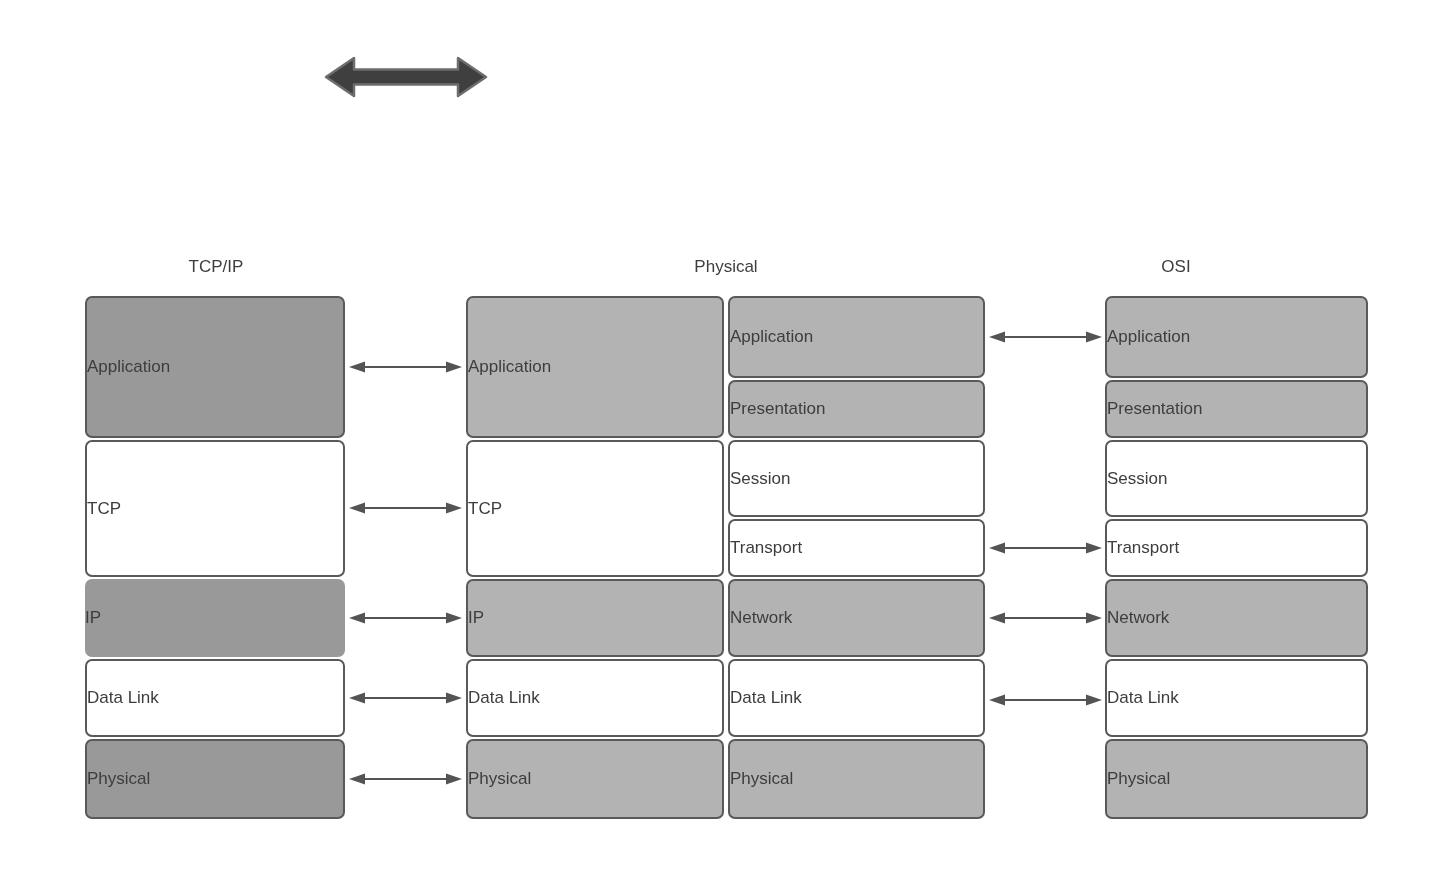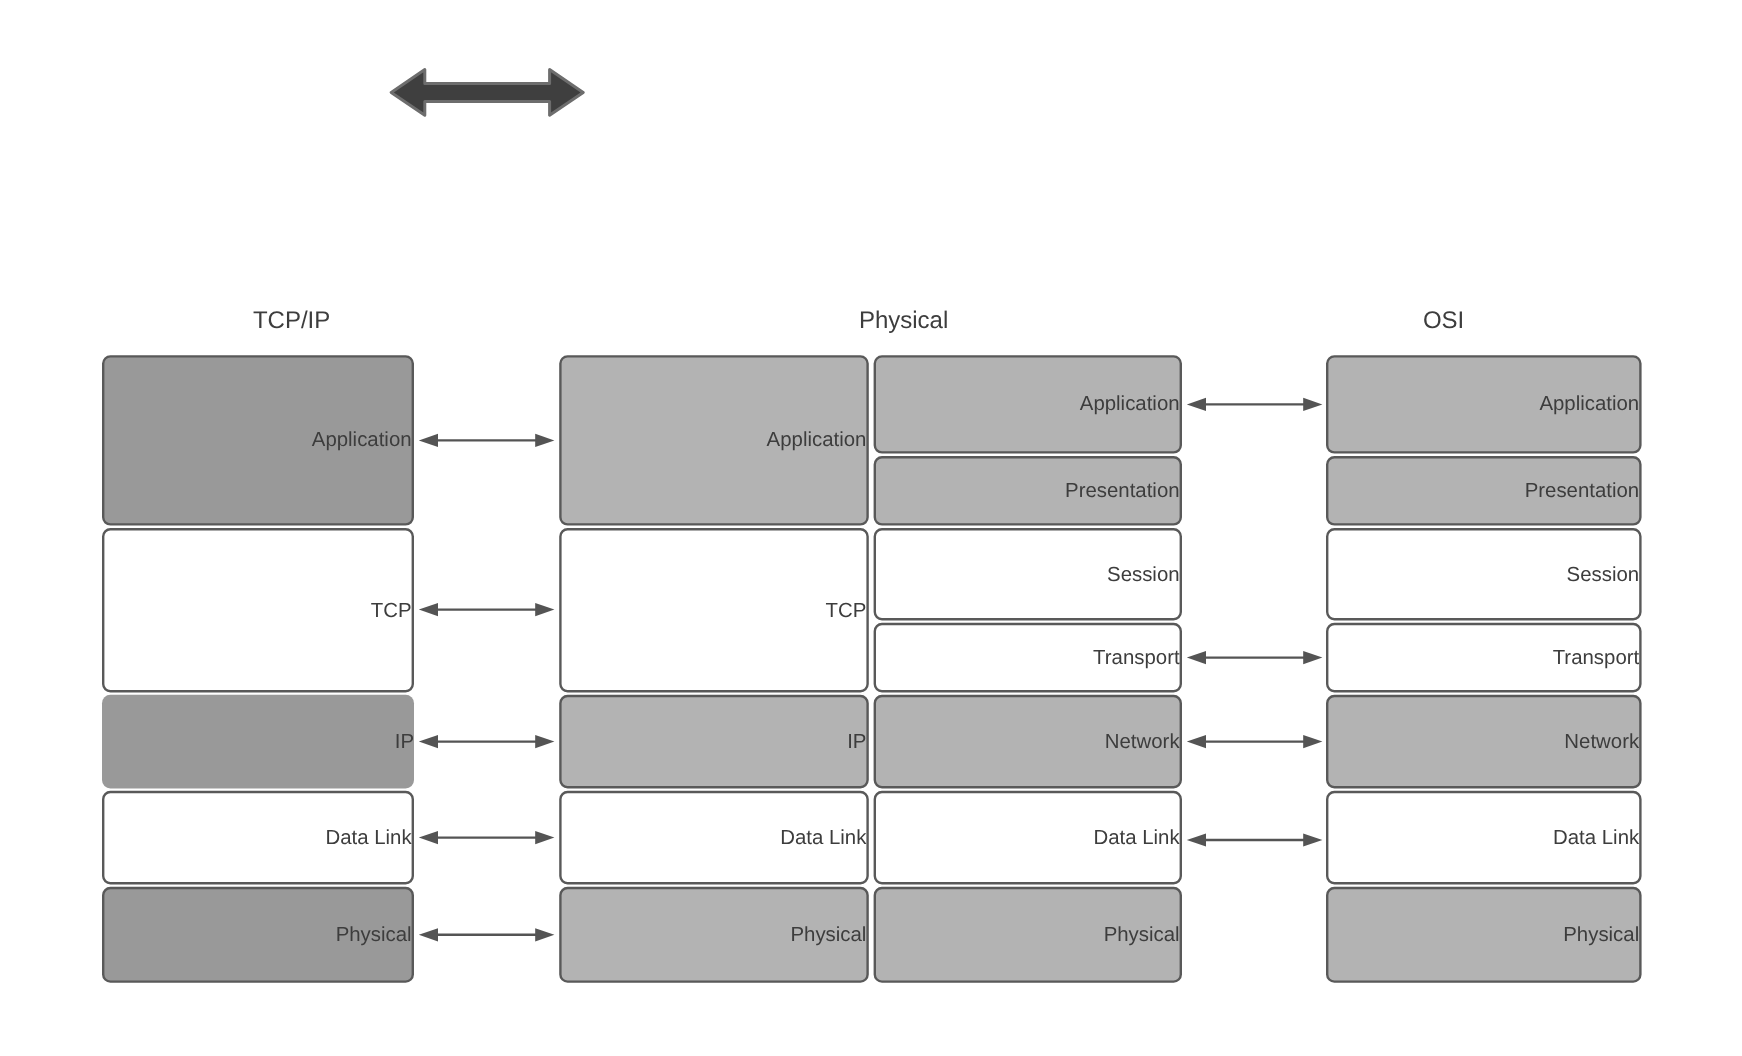--- a/index.html
+++ b/index.html
@@ -11,33 +11,32 @@
     position:relative;
     width:1452px;
     height:880px;
     background:var(--bg,#ffffff);
     overflow:hidden;
   }
   .col-header{
     position:absolute;
     top:256px;
     transform:translateX(-50%);
-    font-size:20px;
+    font-size:17px;
     line-height:22px;
     color:var(--text,#3d3d3d);
     white-space:nowrap;
-    margin-left:27px;
   }
   .layer-box{
     position:absolute;
     box-sizing:border-box;
     border-radius:7px;
     display:flex;
     align-items:center;
-    justify-content:flex-end;
+    justify-content:flex-start;
     font-size:17px;
     color:var(--text,#3d3d3d);
   }
   .layer-box span{
     display:block;
     text-align:center;
   }
   .connector-svg, .thick-arrow-svg{
     position:absolute;
     display:block;

